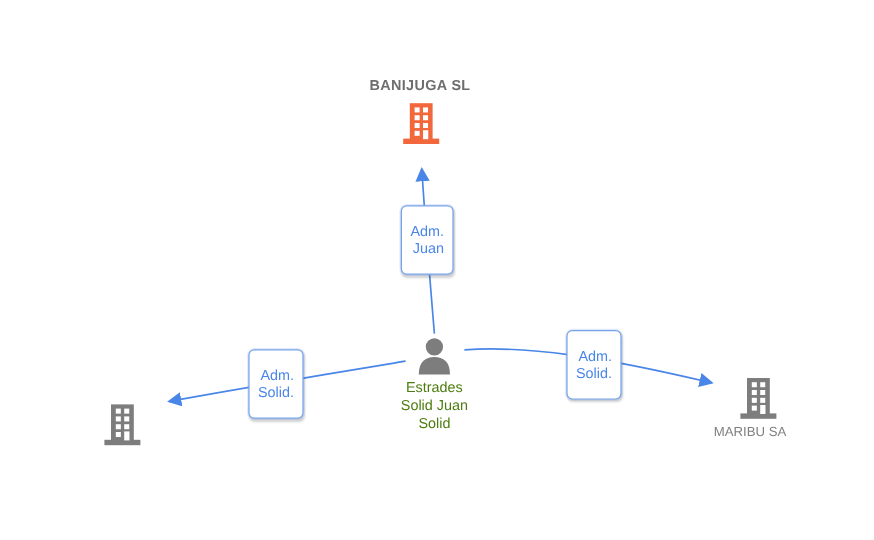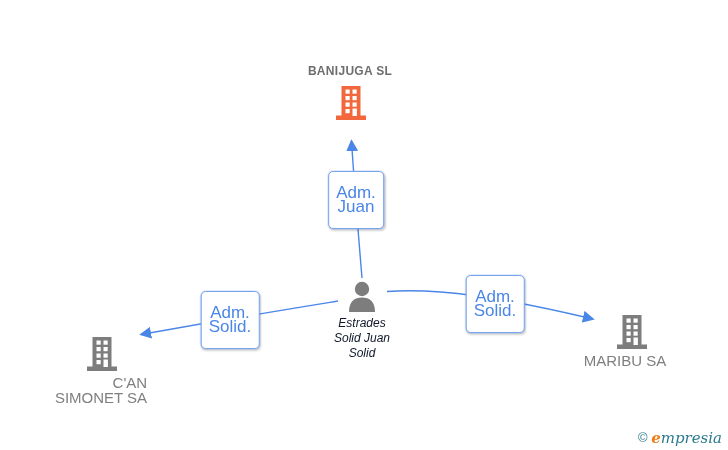--- a/index.html
+++ b/index.html
@@ -20,41 +20,40 @@
   .node-title {
     font-size: 12px;
     font-weight: bold;
     color: #6e6e6e;
     letter-spacing: 0.3px;
     transform: translateX(-50%);
     white-space: nowrap;
     text-align: center;
   }
   .company-label {
-    font-size: 15px;
+    font-size: 11px;
     color: #7f7f7f;
     line-height: 15px;
     transform: translateX(-50%);
     white-space: nowrap;
-    text-align: right;
+    text-align: center;
   }
   .person-label {
     font-size: 12px;
-    color: #0f172a;
+    color: #4d7c0f;
     line-height: 15px;
     transform: translateX(-50%);
     white-space: nowrap;
     text-align: center;
-    font-style: italic;
   }
   .edge-label {
-    font-size: 17px;
+    font-size: 12px;
     color: #4a86e8;
     line-height: 14px;
-    text-align: center;
+    text-align: right;
     background: #ffffff;
     border: 1px solid #76a3ea;
     border-radius: 5px;
     padding: 14px 7px;
     transform: translate(-50%, -50%);
     box-shadow: 0 0 0 1px rgba(130,170,235,0.25), 1px 2px 2px rgba(0,0,0,0.18);
     white-space: nowrap;
   }
   .footer-brand {
     right: 6px;
@@ -106,40 +105,32 @@
   </svg>
 
   <div class="abs node-title" style="left:350px; top:64px;">BANIJUGA SL</div>
 
   <div class="abs person-label" style="left:362px; top:316px;">
     <div>Estrades</div>
     <div>Solid Juan</div>
     <div>Solid</div>
   </div>
 
-  <div class="abs company-label" style="left:101px; top:375px;">
-    <div>C'AN</div>
-    <div>SIMONET SA</div>
-  </div>
 
   <div class="abs company-label" style="left:625px; top:353px;">MARIBU SA</div>
 
   <div class="abs edge-label" style="left:356px; top:200px;">
     <div>Adm.</div>
     <div>Juan</div>
   </div>
 
   <div class="abs edge-label" style="left:230px; top:320px;">
     <div>Adm.</div>
     <div>Solid.</div>
   </div>
 
   <div class="abs edge-label" style="left:495px; top:304px;">
     <div>Adm.</div>
     <div>Solid.</div>
   </div>
 
-  <div class="abs footer-brand">
-    <span class="copy">©</span>
-    <span class="brand"><span class="brand-e">e</span><span class="brand-rest">mpresia</span></span>
-  </div>
 
 </div>
 
 </body></html>

